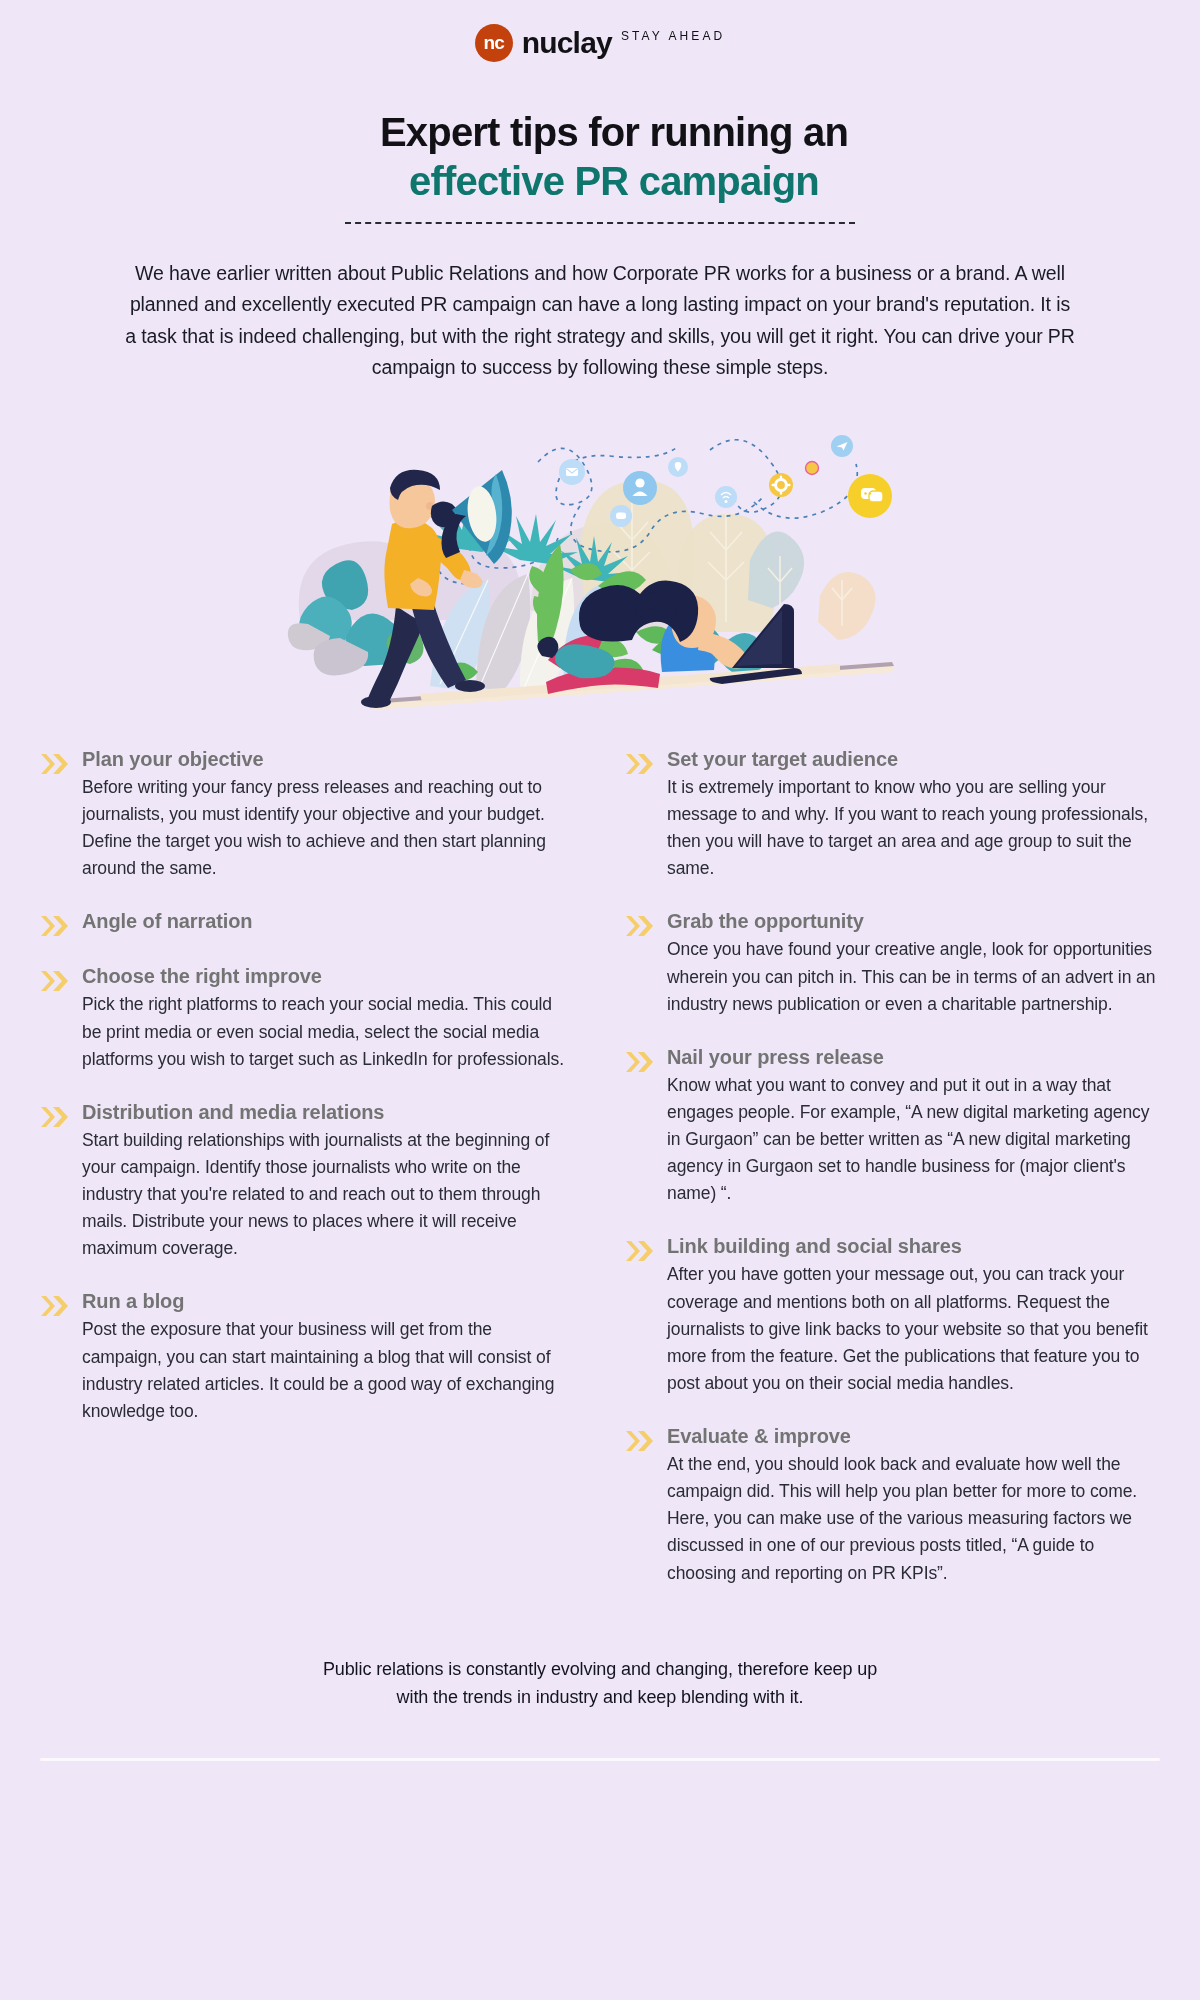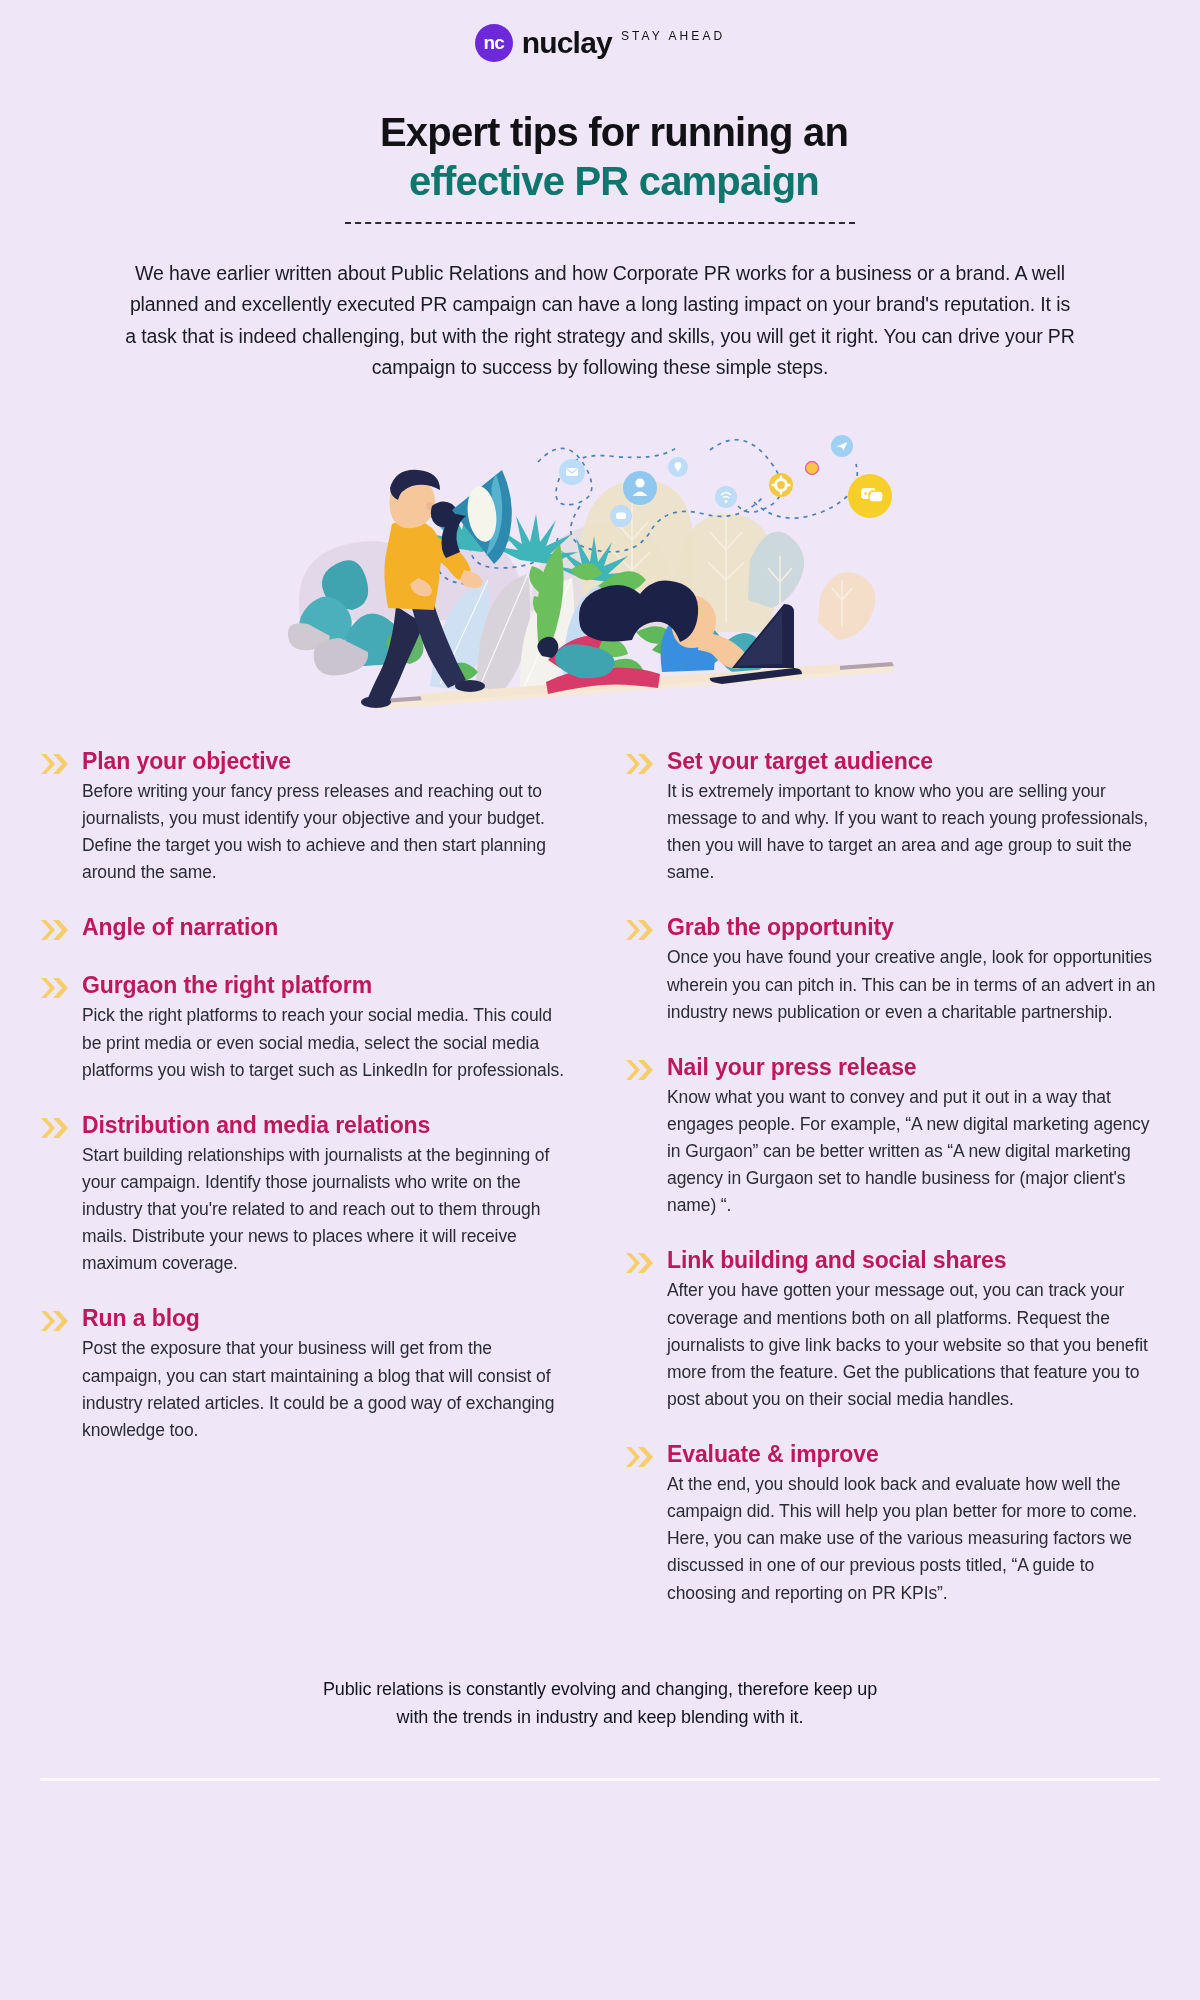--- a/index.html
+++ b/index.html
@@ -26,21 +26,21 @@
     align-items: center;
   }
   .logo {
     display: flex;
     align-items: center;
     gap: 9px;
   }
   .logo-mark {
     width: 38px; height: 38px;
     border-radius: 50%;
-    background: #6d28d9;
+    background: #c2410c;
     position: relative;
     flex: none;
   }
   .logo-mark .glyph {
     position: absolute;
     inset: 0;
     display: flex;
     align-items: center;
     justify-content: center;
     color: #ffffff;
@@ -124,22 +124,22 @@
   }
   .tip-icon {
     flex: none;
     width: 42px;
     padding-top: 5px;
     display: flex;
     justify-content: flex-start;
   }
   .tip-body { flex: 1; }
   .tip-title {
-    color: #be185d;
-    font-size: 23px;
+    color: #737373;
+    font-size: 20px;
     font-weight: bold;
     letter-spacing: -0.1px;
     margin-bottom: 3px;
   }
   .tip-text {
     font-size: 17.5px;
     line-height: 1.55;
     color: #2b2b36;
     letter-spacing: -0.1px;
   }
@@ -379,21 +379,21 @@
     </div>
 
     <div class="tip">
       <div class="tip-icon">
         <svg width="30" height="22" viewBox="0 0 30 22">
           <path d="M1 1 L10 11 L1 21 L6 21 L15 11 L6 1 Z" fill="#f5ce6b"></path>
           <path d="M13 1 L22 11 L13 21 L19 21 L28 11 L19 1 Z" fill="#f5ce6b"></path>
         </svg>
       </div>
       <div class="tip-body">
-        <div class="tip-title">Gurgaon the right platform</div>
+        <div class="tip-title">Choose the right improve</div>
         <div class="tip-text">Pick the right platforms to reach your social media. This could be print media or even social media, select the social media platforms you wish to target such as LinkedIn for professionals.</div>
       </div>
     </div>
 
     <div class="tip">
       <div class="tip-icon">
         <svg width="30" height="22" viewBox="0 0 30 22">
           <path d="M1 1 L10 11 L1 21 L6 21 L15 11 L6 1 Z" fill="#f5ce6b"></path>
           <path d="M13 1 L22 11 L13 21 L19 21 L28 11 L19 1 Z" fill="#f5ce6b"></path>
         </svg>

